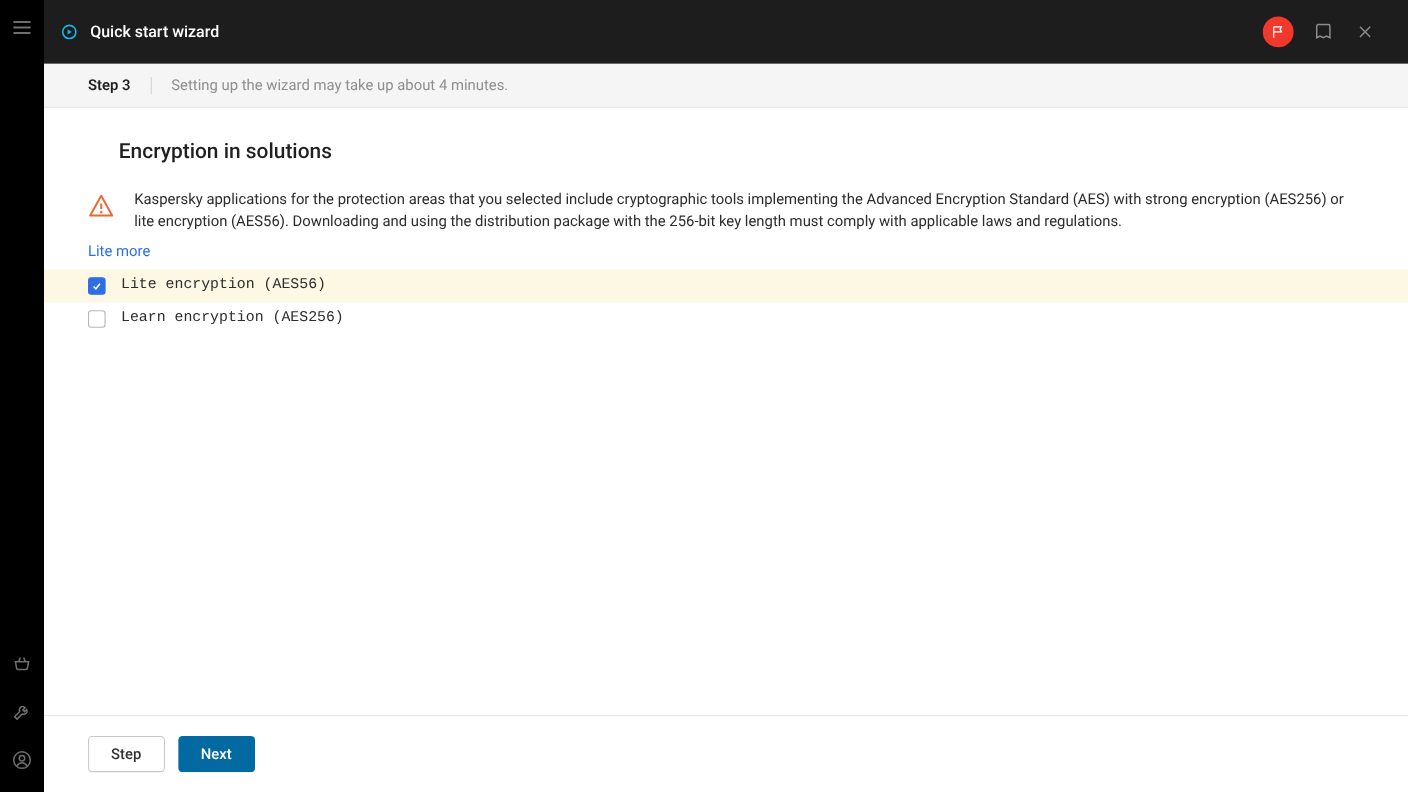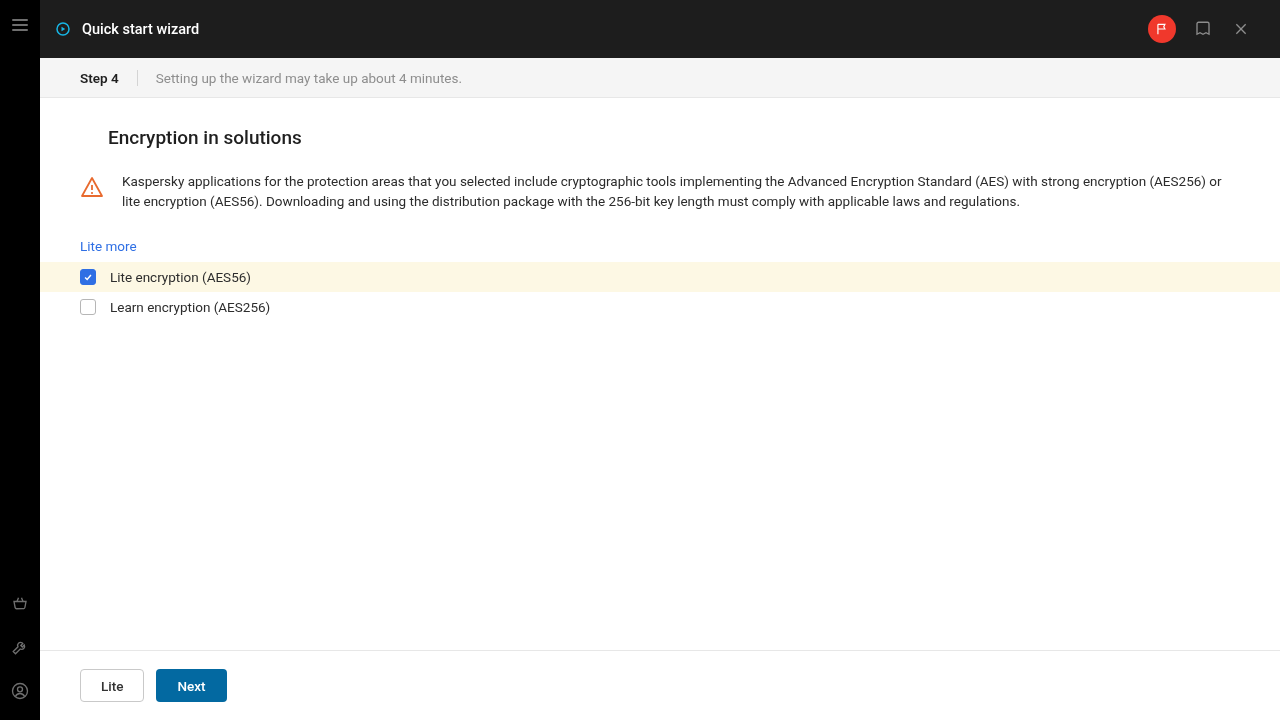--- a/index.html
+++ b/index.html
@@ -55,32 +55,32 @@
     padding: 0 40px;
     font-size: 13.5px;
   }
   .step-label { font-weight: 600; color: #1f1f1f; padding-right: 18px; border-right: 1px solid #d4d4d4; }
   .step-note { color: #8e8e8e; padding-left: 18px; }
 
   
   .content { flex:1; padding: 28px 40px 0; overflow:auto; }
   .section-title { font-size: 19px; font-weight: 500; color: #1f1f1f; margin-bottom: 22px; margin-left: 28px; }
 
-  .warning-row { display:flex; align-items:flex-start; gap:18px; margin-bottom: 24px; }
+  .warning-row { display:flex; align-items:flex-start; gap:18px; margin-bottom: 6px; }
   .warn-icon { flex:none; width:24px; height:24px; margin-top:4px; }
   .desc { font-size: 13.5px; line-height: 1.5; color: #2c2c2c; }
 
   .learn-more { color: #2f6fe4; font-size: 13.5px; cursor:pointer; display:inline-block; margin: 2px 0 8px 0; }
 
   .option-row {
     display:flex; align-items:center; gap:14px;
     padding: 7px 0 7px 0;
     font-size: 13.5px; color:#2d2d2d;
     margin-left: -40px; padding-left: 40px;
-    margin-right: -40px; padding-right: 40px;
+    margin-right: -40px; padding-right: 40px; font-family: Liberation Mono, monospace;
   }
   .option-row.selected { background: #fdf8e4; }
 
   .cb { width:16px; height:16px; border-radius:3px; border:1.5px solid #b6b6b6; background:#fff; flex:none; display:flex; align-items:center; justify-content:center; cursor:pointer; }
   .cb.checked { background:#2f6fe4; border-color:#2f6fe4; }
   .cb.checked svg { display:block; }
   .cb svg { display:none; }
 
   
   .footer {
@@ -155,21 +155,21 @@
         </div>
         <div class="top-icon-btn">
           <svg width="16" height="16" viewBox="0 0 24 24" fill="none" stroke="currentColor" stroke-width="2">
               <path d="M5 5l14 14M19 5L5 19"></path>
             </svg>
         </div>
       </div>
     </div>
 
     <div class="step-strip">
-      <span class="step-label">Step 4</span>
+      <span class="step-label">Step 3</span>
       <span class="step-note">Setting up the wizard may take up about 4 minutes.</span>
     </div>
 
     <div class="content">
       <div class="section-title">Encryption in solutions</div>
 
       <div class="warning-row">
         <span class="warn-icon">
           <svg width="24" height="24" viewBox="0 0 24 24" fill="none">
               <path d="M12 3 2 21h20L12 3z" stroke="#e86a2e" stroke-width="1.8" fill="none" stroke-linejoin="round"></path>
@@ -193,18 +193,18 @@
 
       <div class="option-row">
         <span class="cb">
           
         </span>
         <span>Learn encryption (AES256)</span>
       </div>
     </div>
 
     <div class="footer">
-      <div class="btn btn-secondary">Lite</div>
+      <div class="btn btn-secondary">Step</div>
       <div class="btn btn-primary">Next</div>
     </div>
 
   </div>
 </div>
 
 </body></html>

